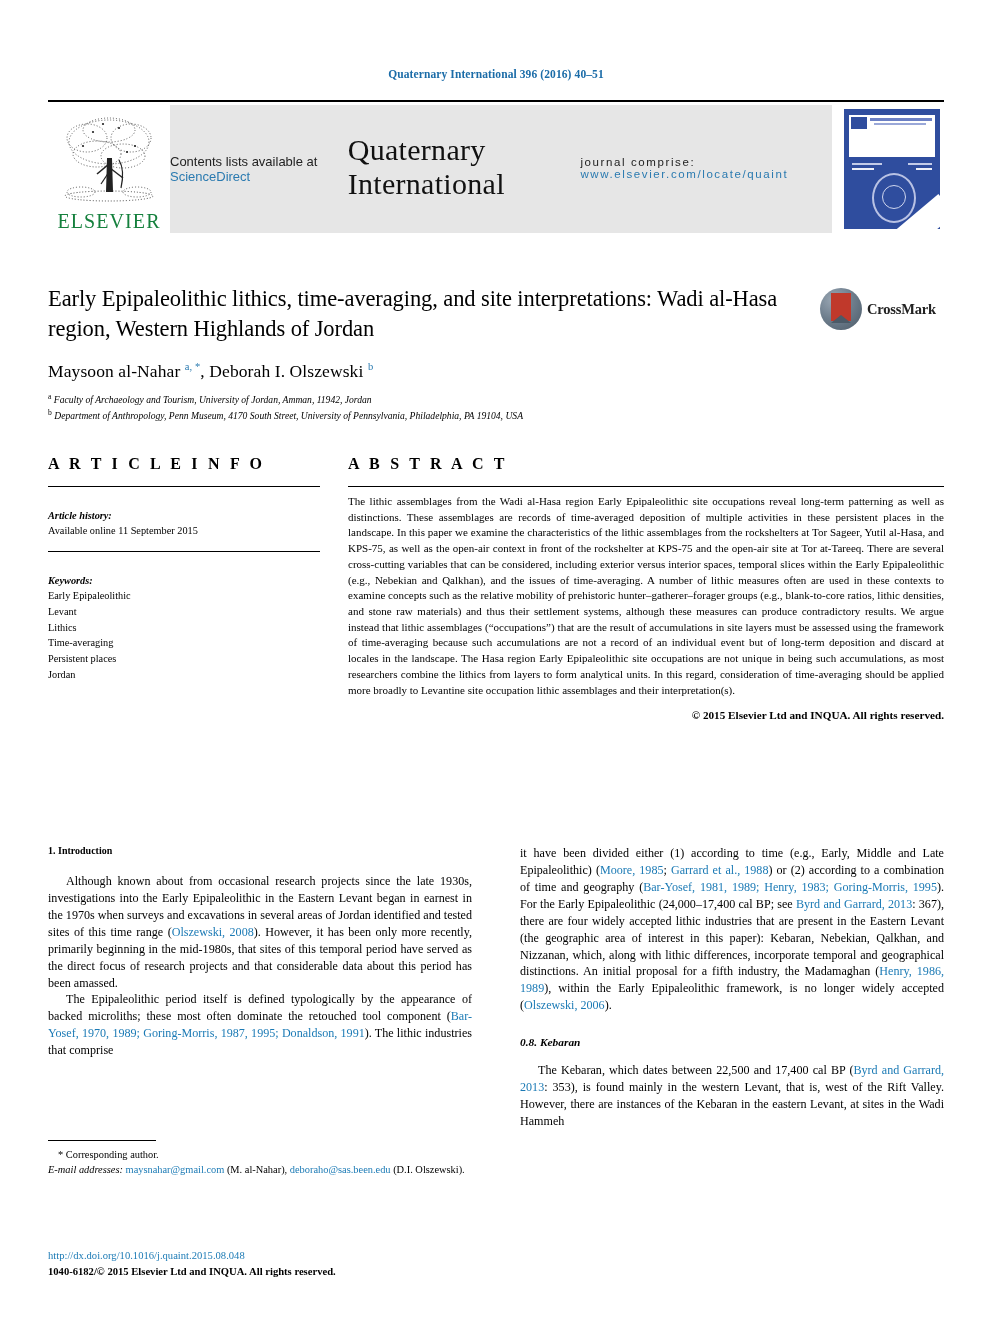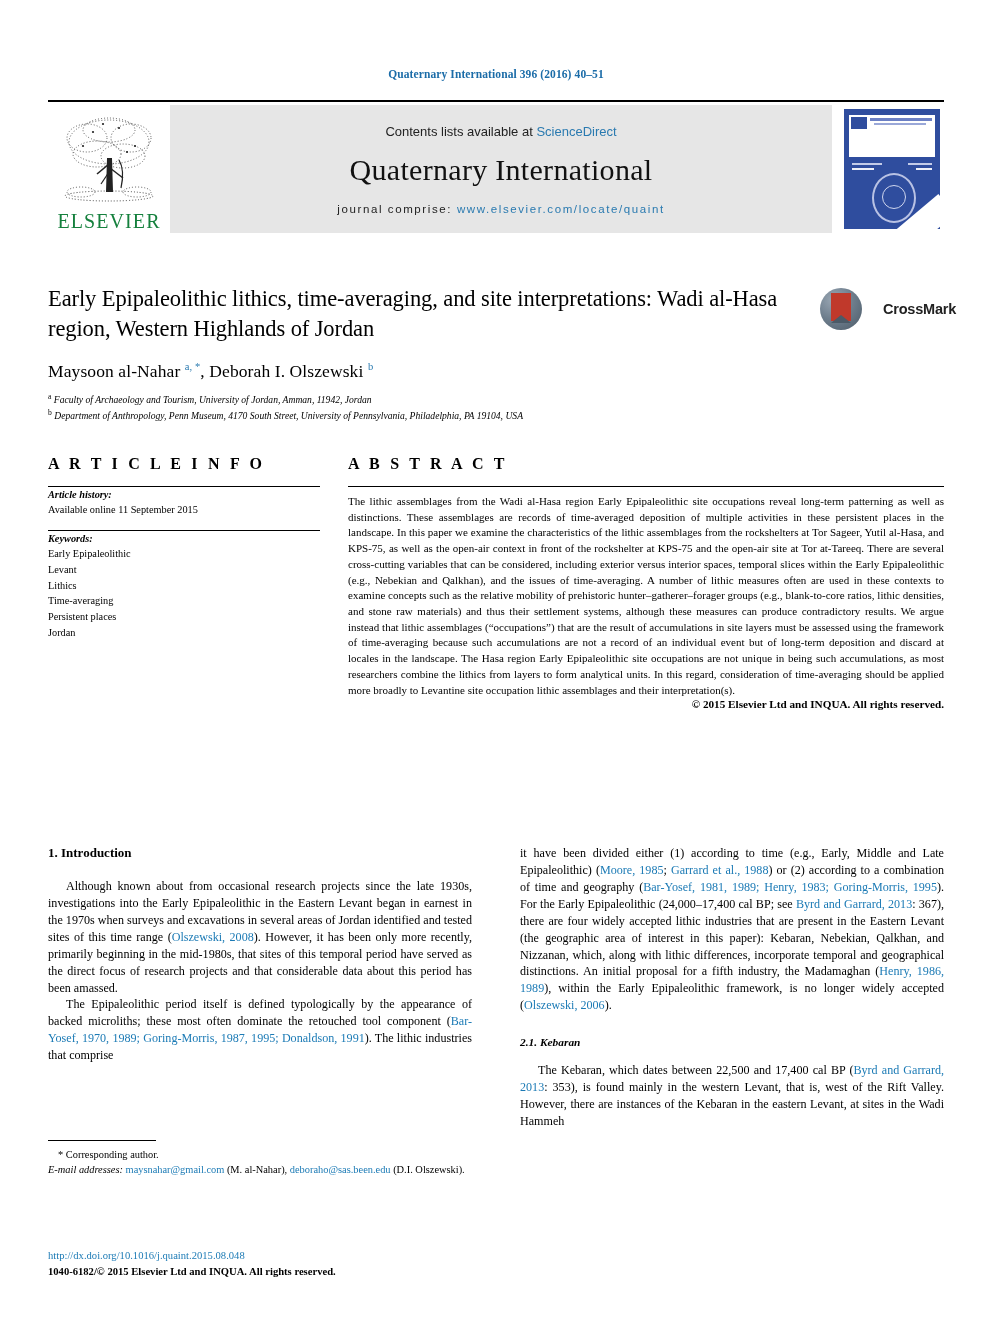--- a/index.html
+++ b/index.html
@@ -65,21 +65,21 @@
     font-size: 20px;
     letter-spacing: 1.1px;
     color: #15803d;
     line-height: 1;
     margin-top: 1px;
   }
   .masthead-center {
     flex: 1 1 auto;
     background: #e6e6e6;
     display: flex;
-    flex-direction: column;
+    flex-direction: row;
     align-items: center;
     justify-content: center;
     padding: 8px 0 10px 0;
     box-sizing: border-box;
   }
   .contents-line {
     font-family: "Liberation Sans", sans-serif;
     font-size: 13px;
     color: #222;
     margin-top: 2px;
@@ -191,21 +191,21 @@
   .cm-badge:before{
     content:""; position:absolute; left:11px; top:5px; width:20px; height:28px;
     background:#c0392b;
   }
   .cm-badge:after{
     content:""; position:absolute; left:11px; top:27px; width:0;height:0;
     border-left:10px solid transparent; border-right:10px solid transparent;
     border-bottom:8px solid #4b5a67;
   }
   .cm-text{
-    margin-left:21px; font-family:Liberation Sans, sans-serif;
+    margin-left:5px; font-family:Liberation Serif, serif;
     font-size:14.5px; font-weight:bold; color:#222; letter-spacing:-0.2px;
   }
 
   
   .info-abstract {
     position: absolute;
     top: 455px;
     left: 48px;
     width: 896px;
   }
@@ -215,50 +215,51 @@
     font-weight: bold;
     letter-spacing: 3.2px;
     font-family: "Liberation Serif", serif;
   }
   .ia-head.left { width: 300px; }
   .ia-cols { display:flex; margin-top: 13px; }
   .col-info { width: 272px; flex: 0 0 272px; }
   .col-abs { flex: 1 1 auto; margin-left: 28px; }
 
   .rule-top { border-top: 1.6px solid #000; }
-  .info-sec { padding-top: 0; font-size: 10.3px; line-height: 1.5; }
+  .info-sec { padding-top: 21px; font-size: 10.3px; line-height: 1.5; }
   .info-sec .lbl { font-style: italic; font-weight: bold; }
   .info-sec2 { margin-top: 12px; }
   .kw { line-height: 1.52; font-size:10.3px; }
 
   .abstract-text {
     padding-top: 7px;
     font-size: 11px;
     line-height: 1.43;
     text-align: justify;
     hyphens: auto;
   }
   .copyright {
+    margin-top: 11px;
     text-align: right;
     font-size: 11.2px;
     font-weight: bold;
   }
 
   
   .body-cols {
     position: absolute;
     top: 845px;
     left: 48px;
     width: 896px;
     display: flex;
   }
   .bcol { width: 424px; flex: 0 0 424px; }
   .bcol.right { margin-left: 48px; }
   .sec-h {
-    font-size: 13px;
+    font-size: 10px;
     font-weight: bold;
     margin: 0 0 17px 0;
     font-family: "Liberation Serif", serif;
   }
   .sub-h {
     font-size: 11.4px;
     font-weight: bold;
     font-style: italic;
     margin: 22px 0 14px 0;
   }
@@ -408,21 +409,21 @@
   </div>
 
   <div class="body-cols">
     <div class="bcol left">
       <div class="sec-h">1. Introduction</div>
       <p class="para">Although known about from occasional research projects since the late 1930s, investigations into the Early Epipaleolithic in the Eastern Levant began in earnest in the 1970s when surveys and excavations in several areas of Jordan identified and tested sites of this time range (<a class="cite" href="#">Olszewski, 2008</a>). However, it has been only more recently, primarily beginning in the mid-1980s, that sites of this temporal period have served as the direct focus of research projects and that considerable data about this period has been amassed.</p>
       <p class="para">The Epipaleolithic period itself is defined typologically by the appearance of backed microliths; these most often dominate the retouched tool component (<a class="cite" href="#">Bar-Yosef, 1970, 1989; Goring-Morris, 1987, 1995; Donaldson, 1991</a>). The lithic industries that comprise</p>
     </div>
     <div class="bcol right">
       <p class="para cont">it have been divided either (1) according to time (e.g., Early, Middle and Late Epipaleolithic) (<a class="cite" href="#">Moore, 1985</a>; <a class="cite" href="#">Garrard et al., 1988</a>) or (2) according to a combination of time and geography (<a class="cite" href="#">Bar-Yosef, 1981, 1989; Henry, 1983; Goring-Morris, 1995</a>). For the Early Epipaleolithic (24,000–17,400 cal BP; see <a class="cite" href="#">Byrd and Garrard, 2013</a>: 367), there are four widely accepted lithic industries that are present in the Eastern Levant (the geographic area of interest in this paper): Kebaran, Nebekian, Qalkhan, and Nizzanan, which, along with lithic differences, incorporate temporal and geographical distinctions. An initial proposal for a fifth industry, the Madamaghan (<a class="cite" href="#">Henry, 1986, 1989</a>), within the Early Epipaleolithic framework, is no longer widely accepted (<a class="cite" href="#">Olszewski, 2006</a>).</p>
-      <div class="sub-h">2.1. Kebaran</div>
+      <div class="sub-h">0.8. Kebaran</div>
       <p class="para">The Kebaran, which dates between 22,500 and 17,400 cal BP (<a class="cite" href="#">Byrd and Garrard, 2013</a>: 353), is found mainly in the western Levant, that is, west of the Rift Valley. However, there are instances of the Kebaran in the eastern Levant, at sites in the Wadi Hammeh</p>
     </div>
   </div>
 
   <div class="footnote">
     <div class="fn-rule"></div>
     <div class="fn-text">
       <div class="fn-indent">* Corresponding author.</div>
       <div>
         <span class="ital fn-indent">E-mail addresses:</span>

